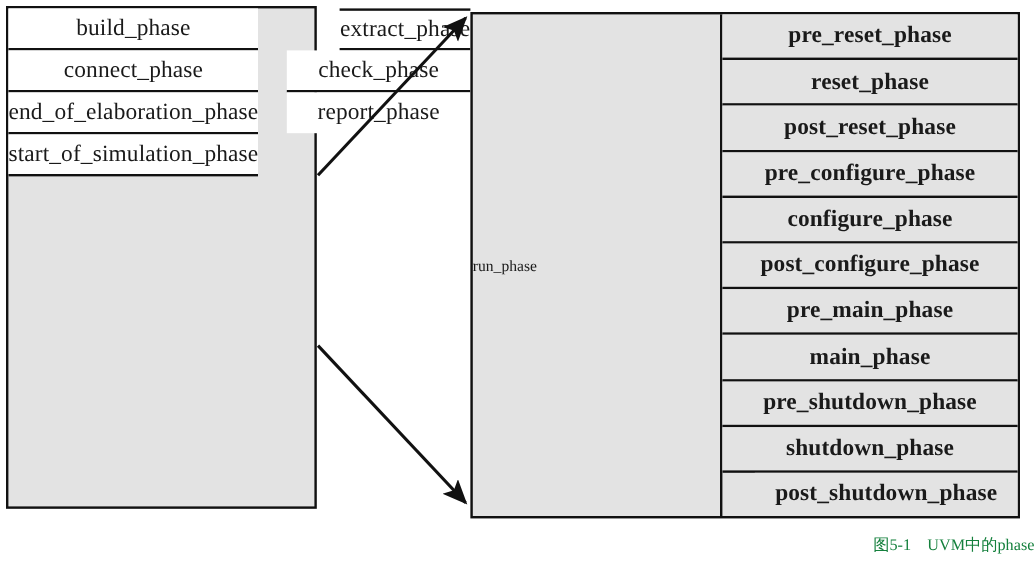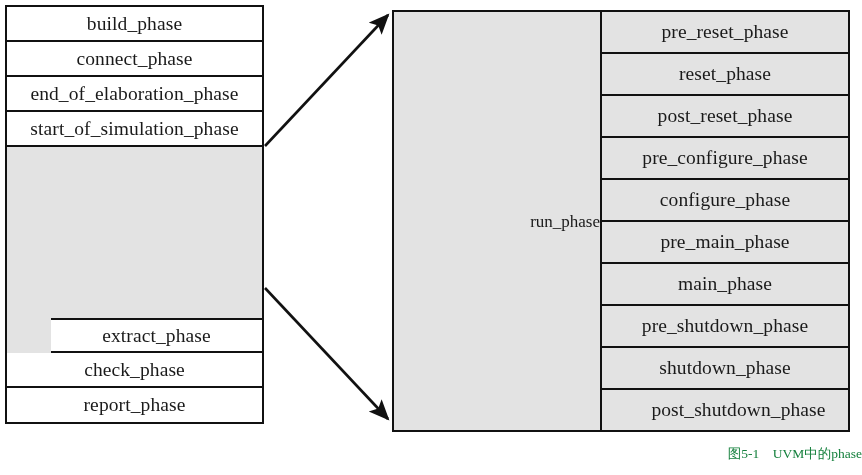--- a/index.html
+++ b/index.html
@@ -28,21 +28,21 @@
   #left-column {
     position: absolute;
     left: 5px;
     top: 5px;
     width: 259px;
     height: 419px;
     box-sizing: border-box;
     border: 2px solid #111111;
     background: #e3e3e3;
     display: flex;
-    flex-direction: column;
+    flex-direction: row;
     gap: 12px;
   }
   .phase-cell {
     box-sizing: border-box;
     background: #ffffff;
     border-bottom: 2px solid #111111;
     display: flex;
     align-items: center;
     justify-content: center;
     text-align: center;
@@ -74,22 +74,22 @@
     border: 2px solid #111111;
     background: #e3e3e3;
     display: flex;
     flex-direction: row;
   }
   #run-phase-label-cell {
     width: 206px;
     flex: 0 0 206px;
     display: flex;
     align-items: center;
-    justify-content: flex-end;
-    font-size: 17px;
+    justify-content: flex-start;
+    font-size: 13px;
     line-height: 1;
     white-space: nowrap;
   }
   #run-subphase-list {
     flex: 1 1 auto;
     border-left: 2px solid #111111;
     display: flex;
     flex-direction: column;
   }
   .subphase-cell {
@@ -98,20 +98,21 @@
     background: #e3e3e3;
     border-bottom: 2px solid #111111;
     display: flex;
     align-items: center;
     justify-content: center;
     text-align: center;
     font-size: 19.5px;
     line-height: 1;
     letter-spacing: 0.1px;
     white-space: nowrap;
+    font-weight: bold;
   }
   .subphase-cell:last-child { border-bottom: none; margin-left: 27px; }
 
   
   #arrow-layer {
     position: absolute;
     left: 0;
     top: 0;
     width: 862px;
     height: 475px;
@@ -179,20 +180,23 @@
         <span>reset_phase</span>
       </div>
       <div class="subphase-cell">
         <span>post_reset_phase</span>
       </div>
       <div class="subphase-cell">
         <span>pre_configure_phase</span>
       </div>
       <div class="subphase-cell">
         <span>configure_phase</span>
+      </div>
+      <div class="subphase-cell">
+        <span>post_configure_phase</span>
       </div>
       <div class="subphase-cell">
         <span>pre_main_phase</span>
       </div>
       <div class="subphase-cell">
         <span>main_phase</span>
       </div>
       <div class="subphase-cell">
         <span>pre_shutdown_phase</span>
       </div>

